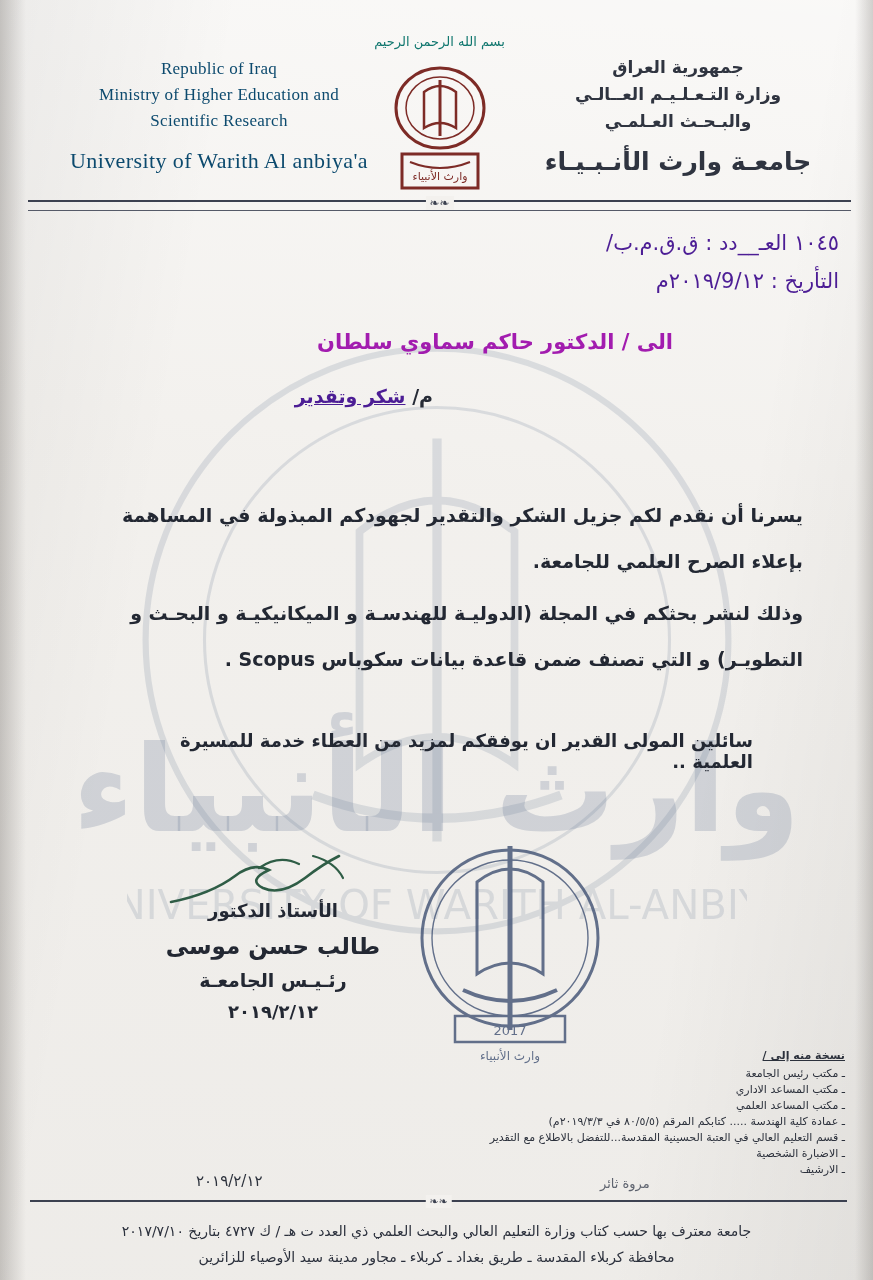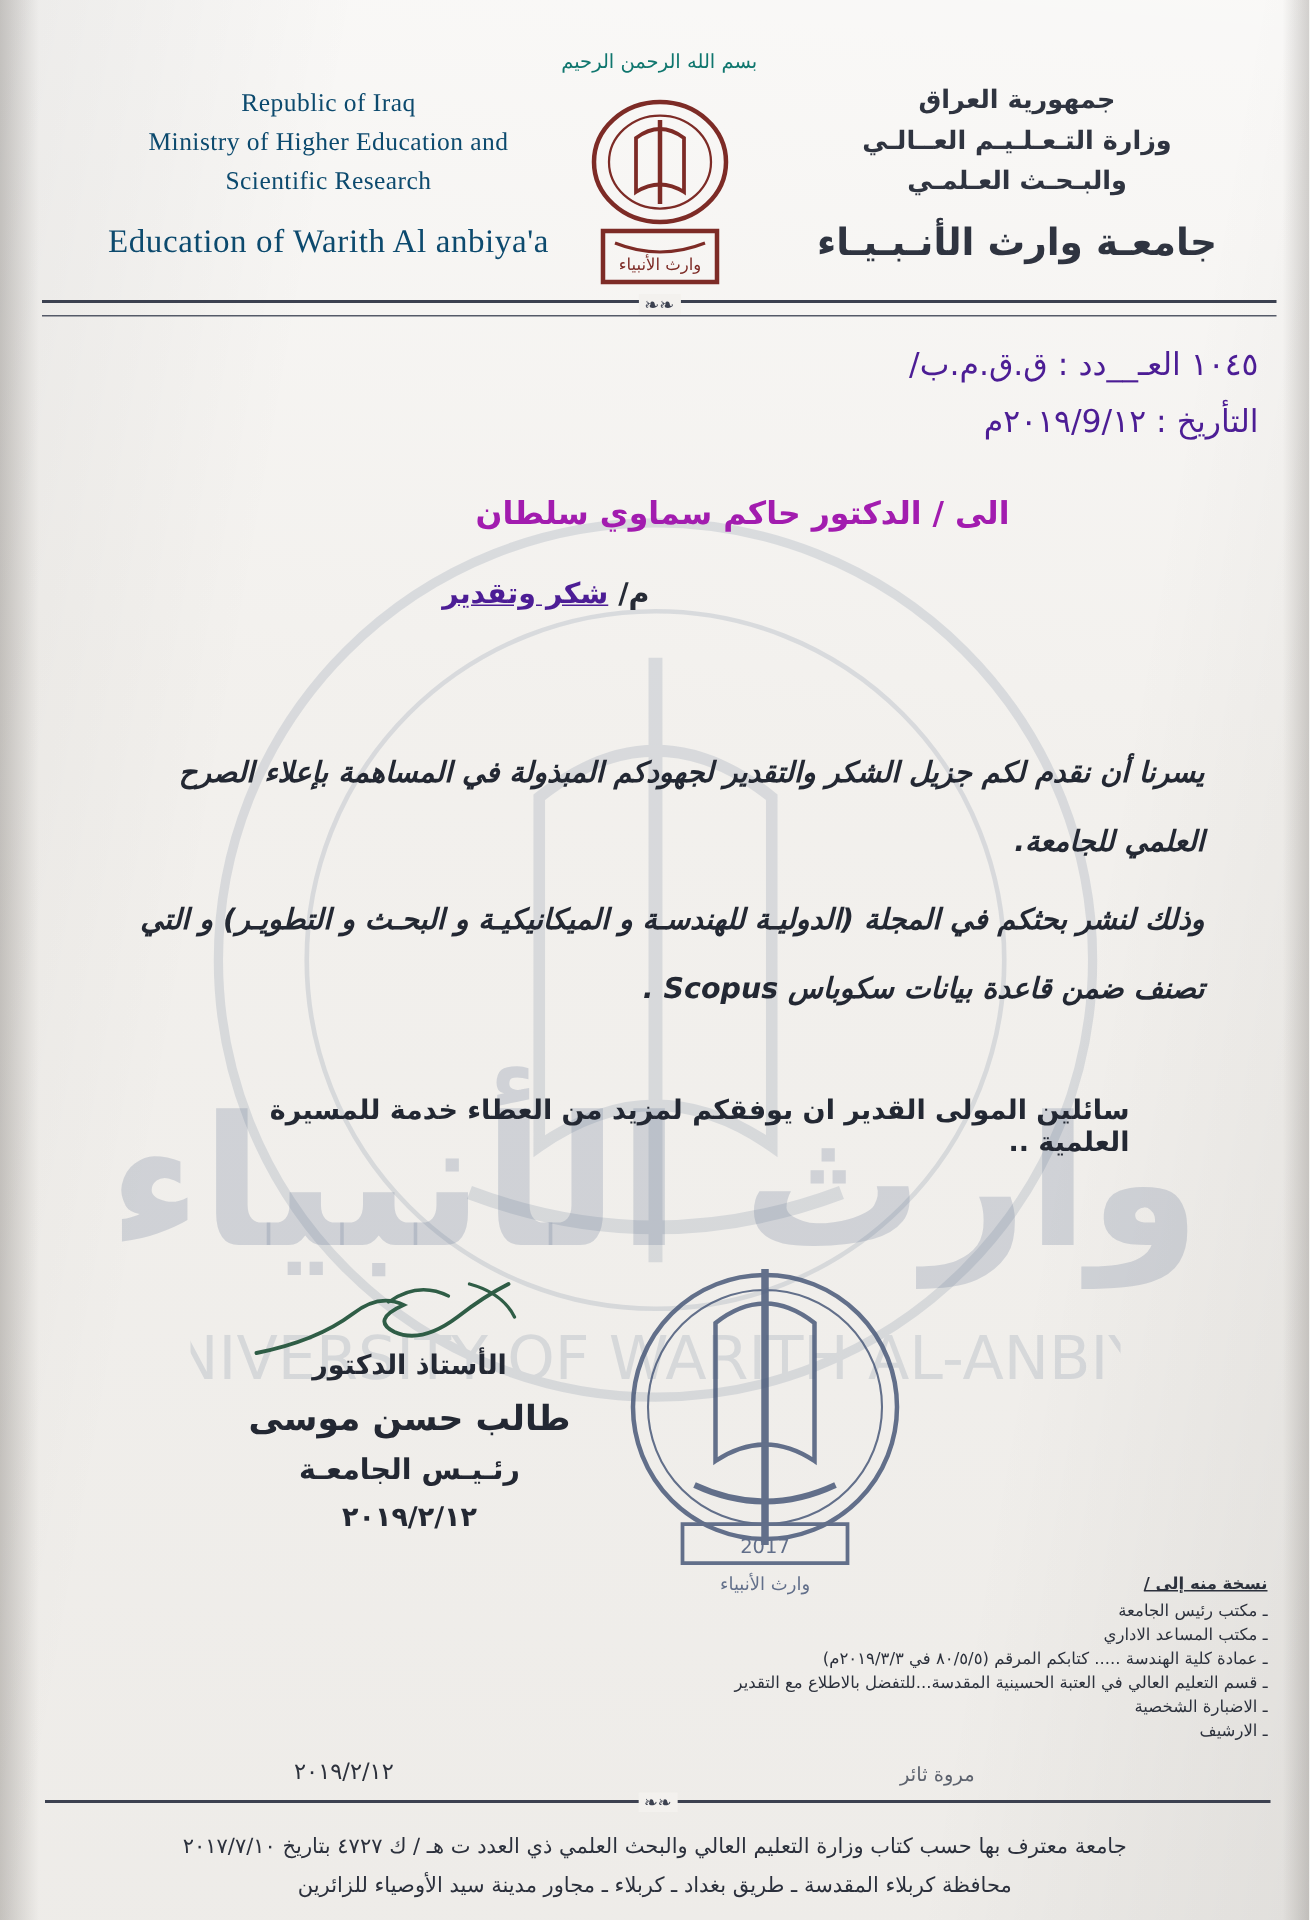--- a/index.html
+++ b/index.html
@@ -207,21 +207,21 @@
     right: 70px;
     left: 78px;
     top: 492px;
     direction: rtl;
     text-align: right;
     font-size: 19px;
     font-weight: bold;
     line-height: 46px;
     color: #232833;
   }
-  .body-text p { margin: 0 0 6px 0; font-style: italic; }
+  .body-text p { margin: 0 0 6px 0; }
   .closing {
     position: absolute;
     right: 120px;
     left: 140px;
     top: 730px;
     direction: rtl;
     text-align: right;
     font-size: 18px;
     font-weight: bold;
     color: #232833;
@@ -366,21 +366,21 @@
   </div>
   <div class="watermark-text">وارث الأنبياء</div>
 
   <div class="header">
     <div class="bismillah">بسم الله الرحمن الرحيم</div>
 
     <div class="hdr-left">
       <div class="l1">Republic of Iraq</div>
       <div class="l2">Ministry of Higher Education and</div>
       <div class="l3">Scientific Research</div>
-      <div class="uni">Education of Warith Al anbiya'a</div>
+      <div class="uni">University of Warith Al anbiya'a</div>
     </div>
 
     <div class="crest">
       <svg viewBox="0 0 120 140" width="120" height="140" aria-hidden="true">
         <ellipse cx="60" cy="46" rx="44" ry="40" fill="none" stroke="#7d2b26" stroke-width="3"></ellipse>
         <ellipse cx="60" cy="46" rx="34" ry="31" fill="none" stroke="#7d2b26" stroke-width="1.5"></ellipse>
         <path d="M60 18 L60 74" stroke="#7d2b26" stroke-width="3"></path>
         <path d="M44 30 q16 -12 32 0 l0 36 q-16 -10 -32 0 z" fill="none" stroke="#7d2b26" stroke-width="2.5"></path>
         <path d="M22 92 h76 v34 h-76 z" fill="none" stroke="#7d2b26" stroke-width="3"></path>
         <path d="M30 100 q30 12 60 0" fill="none" stroke="#7d2b26" stroke-width="2"></path>
@@ -452,20 +452,21 @@
     <div class="name">طالب حسن موسى</div>
     <div class="title2">رئـيـس الجامعـة</div>
     <div class="sigdate">٢٠١٩/٢/١٢</div>
   </div>
 
   <div class="cc">
     <div class="cc-title">نسخة منه إلى /</div>
     <ul>
       <li>ـ مكتب رئيس الجامعة</li>
       <li>ـ مكتب المساعد الاداري</li>
+      <li>ـ مكتب المساعد العلمي</li>
       <li>ـ عمادة كلية الهندسة ..... كتابكم المرقم (٨٠/٥/٥ في ٢٠١٩/٣/٣م)</li>
       <li>ـ قسم التعليم العالي في العتبة الحسينية المقدسة...للتفضل بالاطلاع مع التقدير</li>
       <li>ـ الاضبارة الشخصية</li>
       <li>ـ الارشيف</li>
     </ul>
   </div>
 
   <div class="footer-date">٢٠١٩/٢/١٢</div>
   <div class="footer-sig">مروة ثائر</div>
 

